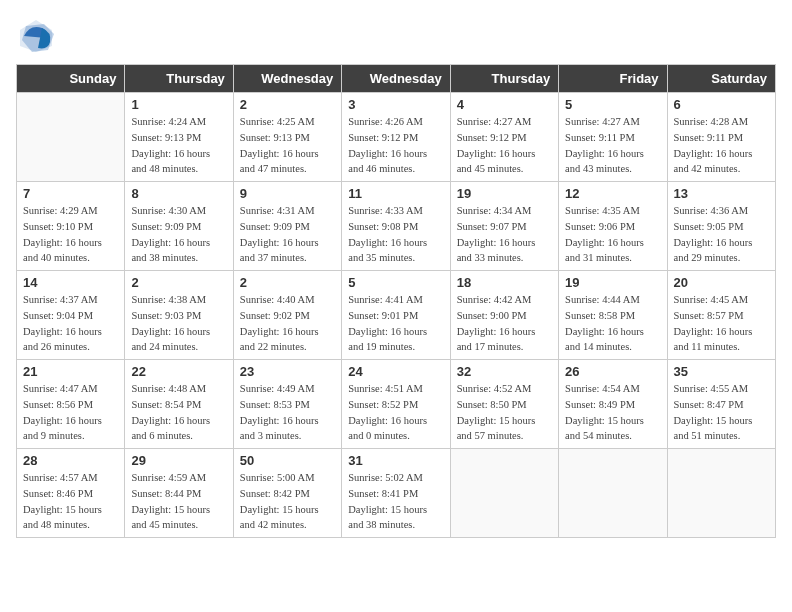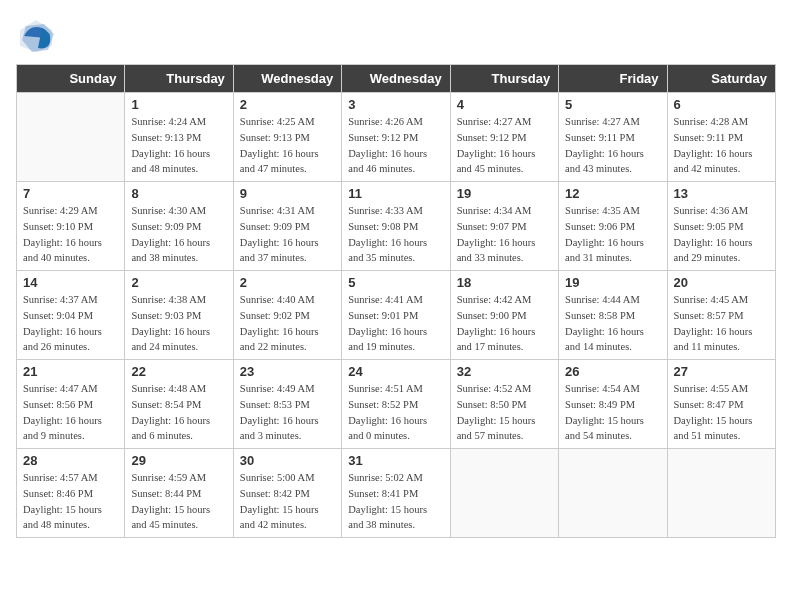--- a/index.html
+++ b/index.html
@@ -218,35 +218,35 @@
         </td>
         <td>
           <div class="day-number">32</div>
           <div class="day-info">Sunrise: 4:52 AM<br>Sunset: 8:50 PM<br>Daylight: 15 hours<br>and 57 minutes.</div>
         </td>
         <td>
           <div class="day-number">26</div>
           <div class="day-info">Sunrise: 4:54 AM<br>Sunset: 8:49 PM<br>Daylight: 15 hours<br>and 54 minutes.</div>
         </td>
         <td>
-          <div class="day-number">27</div>
+          <div class="day-number">35</div>
           <div class="day-info">Sunrise: 4:55 AM<br>Sunset: 8:47 PM<br>Daylight: 15 hours<br>and 51 minutes.</div>
         </td>
       </tr>
       <tr>
         <td>
           <div class="day-number">28</div>
           <div class="day-info">Sunrise: 4:57 AM<br>Sunset: 8:46 PM<br>Daylight: 15 hours<br>and 48 minutes.</div>
         </td>
         <td>
           <div class="day-number">29</div>
           <div class="day-info">Sunrise: 4:59 AM<br>Sunset: 8:44 PM<br>Daylight: 15 hours<br>and 45 minutes.</div>
         </td>
         <td>
-          <div class="day-number">30</div>
+          <div class="day-number">50</div>
           <div class="day-info">Sunrise: 5:00 AM<br>Sunset: 8:42 PM<br>Daylight: 15 hours<br>and 42 minutes.</div>
         </td>
         <td>
           <div class="day-number">31</div>
           <div class="day-info">Sunrise: 5:02 AM<br>Sunset: 8:41 PM<br>Daylight: 15 hours<br>and 38 minutes.</div>
         </td>
         <td class="empty-cell"></td>
         <td class="empty-cell"></td>
         <td class="empty-cell"></td>
       </tr>

